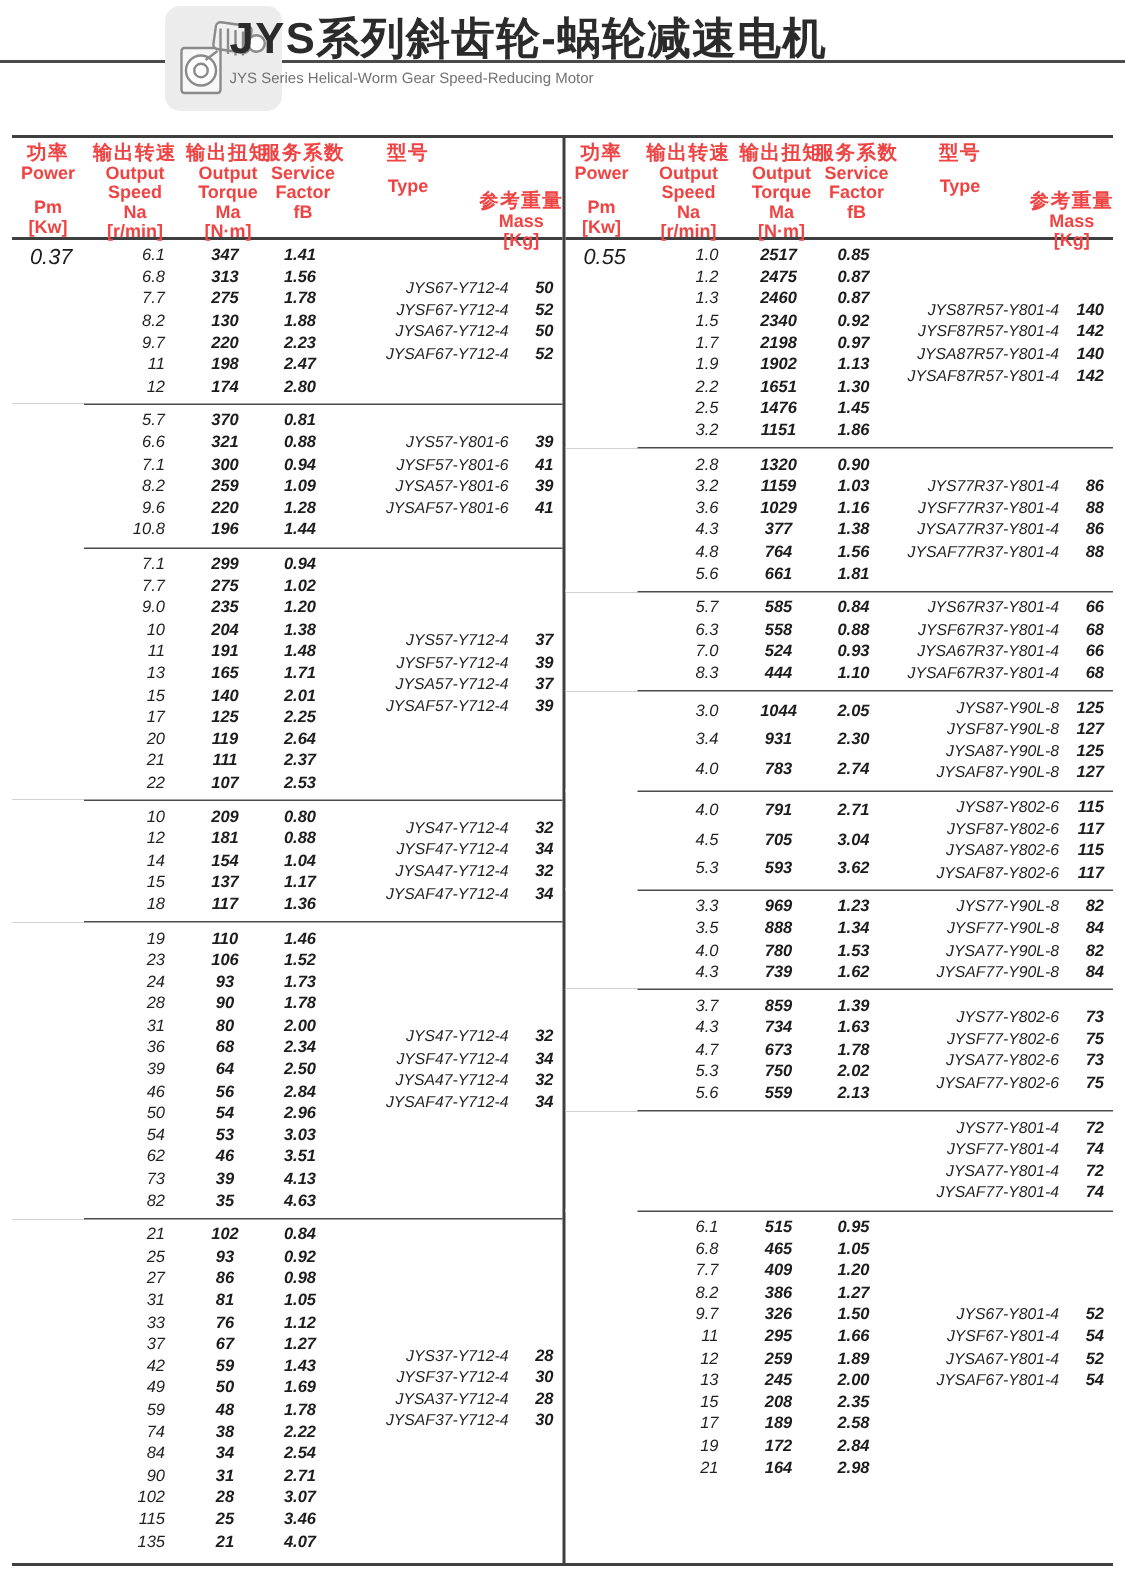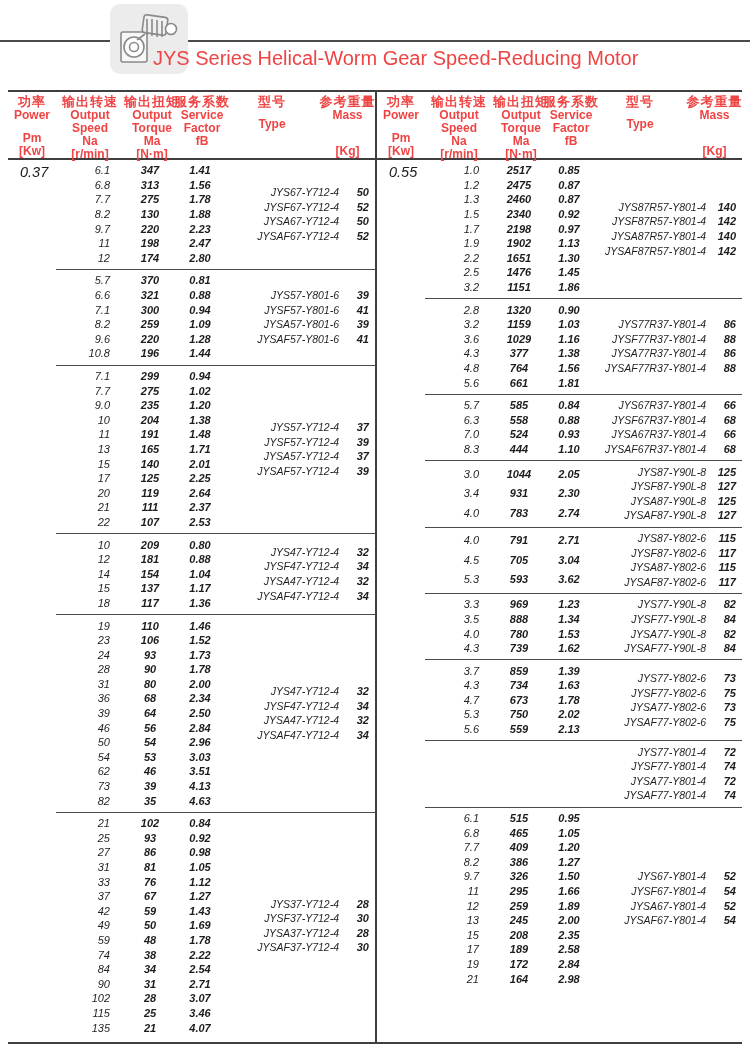--- a/index.html
+++ b/index.html
@@ -14,42 +14,42 @@
   .logo{
     position:absolute;left:110px;top:4px;width:78px;height:70px;
     background:#ececec;border-radius:10px;display:flex;align-items:center;justify-content:center;
   }
   .title-cn{
     position:absolute;left:153px;top:6px;width:590px;
     font-size:29px;font-weight:bold;color:#2b2b2b;letter-spacing:1px;white-space:nowrap;
   }
   .subtitle-en{
     position:absolute;left:153px;top:47px;width:590px;
-    font-size:20px;font-weight:normal;color:#ef4444;white-space:nowrap;
+    font-size:10px;font-weight:normal;color:#737373;white-space:nowrap;
   }
   
   .tables-wrap{
     position:absolute;left:8px;top:90px;width:734px;height:950px;
     display:flex;border-top:2px solid #3f3f3f;border-bottom:2px solid #3f3f3f;
   }
   .data-table{width:367px;display:flex;flex-direction:column;}
   .data-table.right{border-left:2px solid #3f3f3f;width:365px;}
   
   .thead{
     display:flex;height:68px;border-bottom:2px solid #3f3f3f;
     font-weight:bold;color:#ef4444;padding-top:3px;box-sizing:border-box;
   }
   .thead .hcol{display:flex;flex-direction:column;align-items:center;line-height:13px;font-size:12px;}
   .thead .cn{font-size:13px;letter-spacing:1px;white-space:nowrap;margin-bottom:1px;}
   .hc-power{width:48px;}
   .hc-speed{width:68px;}
   .hc-torque{width:56px;}
   .hc-factor{width:44px;}
   .hc-type{flex:1;}
-  .hc-mass{width:55px;}
+  .hc-mass{width:55px;margin-top:32px;}
   .hspacer{flex:1;}
   .hc-type .en{margin-top:9px;}
   
   .tbody{position:relative;flex:1;display:flex;flex-direction:column;font-style:italic;}
   .power-val{position:absolute;left:12px;top:4px;font-size:14.5px;color:#1c1c1c;}
   .group{position:relative;display:flex;padding:3px 0 4px 0;}
   .group + .group{border-top:1.6px solid #4b4b4b;}
   .group + .group::before{
     content:"";position:absolute;left:0;top:-1.6px;width:48px;height:1.6px;background:#ffffff;
   }
@@ -78,20 +78,21 @@
         <rect x="26" y="6" width="24" height="18" rx="3" fill="#f0f0f0" transform="rotate(8 38 15)"></rect>
         <line x1="30" y1="9" x2="30" y2="25"></line>
           <line x1="35" y1="9" x2="35" y2="26"></line>
         <line x1="40" y1="10" x2="40" y2="27"></line>
           <line x1="45" y1="11" x2="45" y2="27"></line>
         <circle cx="54" cy="19" r="5.5" fill="#ffffff"></circle>
         <path d="M28 24 L20 30"></path>
       </g>
     </svg>
   </div>
+  <div class="title-cn">JYS系列斜齿轮-蜗轮减速电机</div>
   <div class="subtitle-en">JYS Series Helical-Worm Gear Speed-Reducing Motor</div>
 </div>
 
 <div class="tables-wrap">
 
   <div class="data-table left" data-table="0">
     <div class="thead">
       <div class="hcol hc-power">
         <span class="cn">功率</span>
         <span class="en">Power</span>

